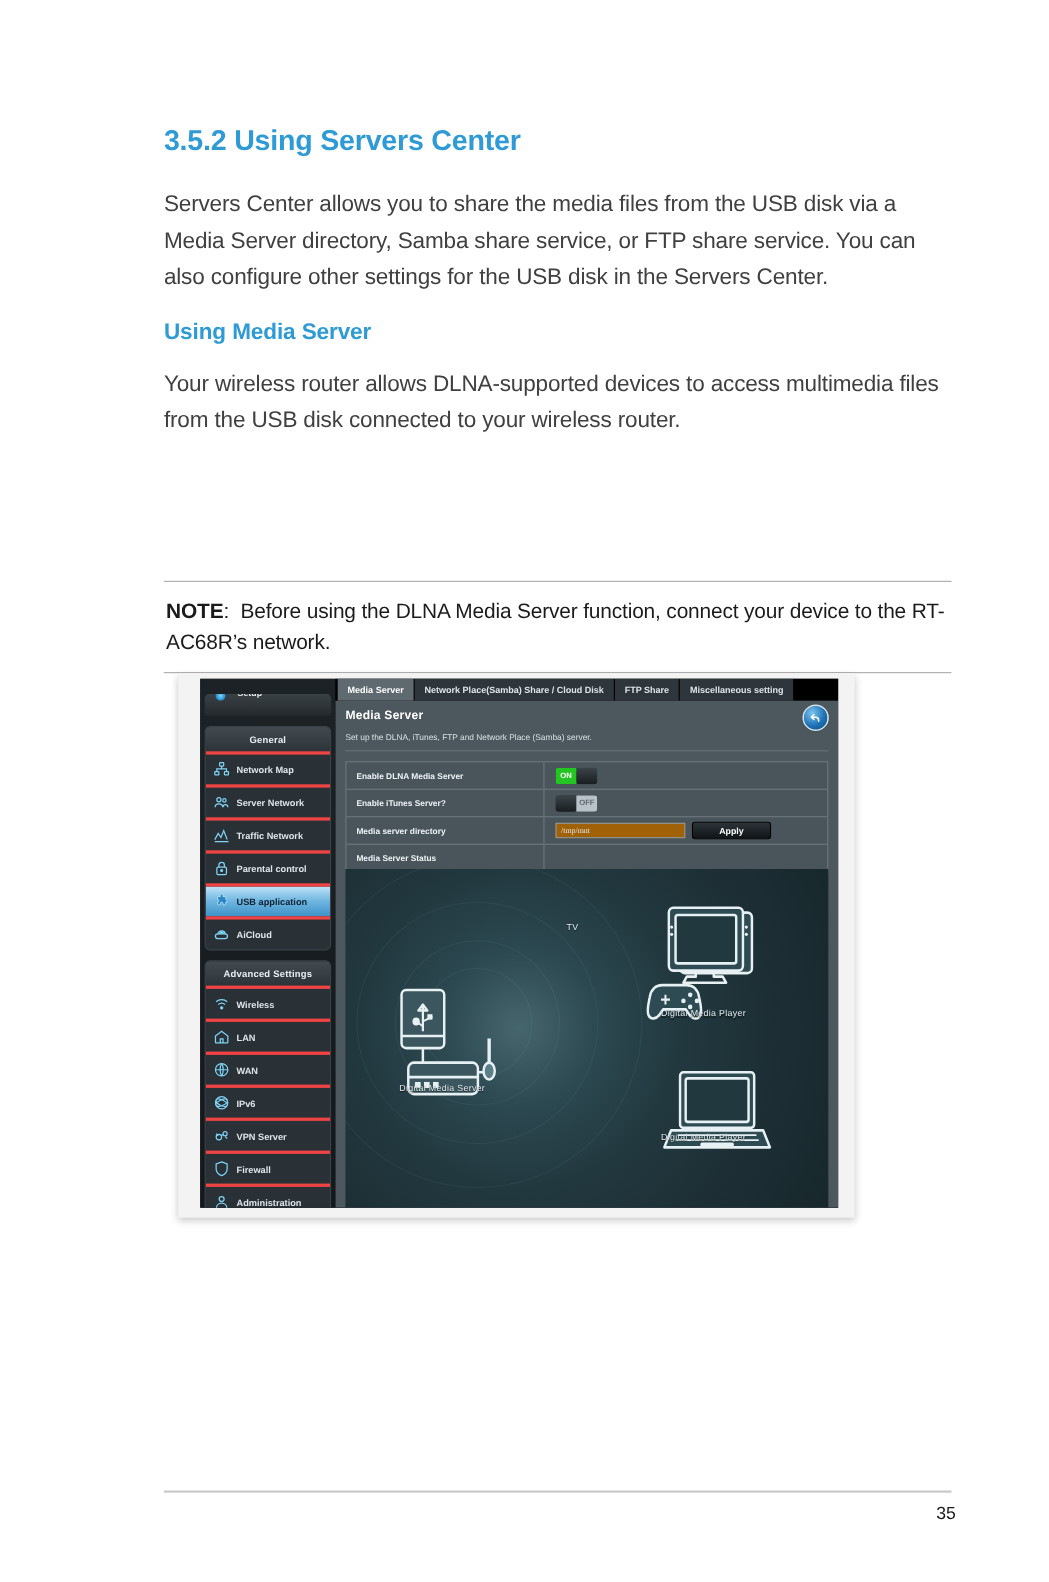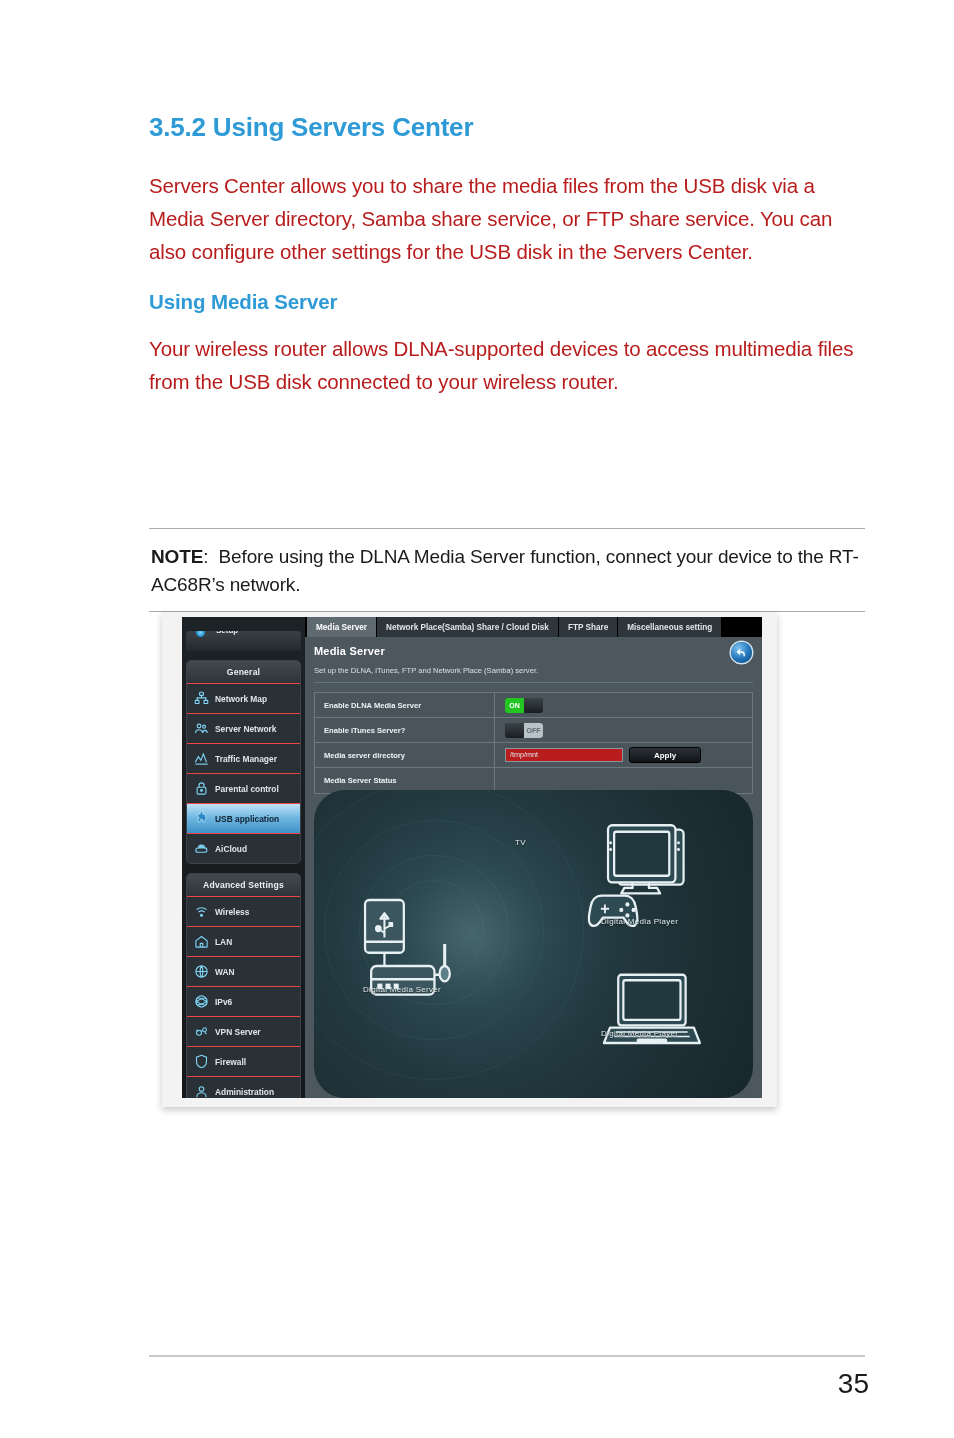--- a/index.html
+++ b/index.html
@@ -15,21 +15,21 @@
   .content{ position:absolute; left:122px; top:112px; width:712px; }
 
   h2.section-title{
     color:#2e9ad6;
     font-size:26px;
     font-weight:bold;
     letter-spacing:-0.2px;
     margin-bottom:26px;
   }
   p.body-text{
-    color:#b91c1c;
+    color:#404040;
     font-size:20.5px;
     line-height:33px;
     letter-spacing:-0.15px;
     margin-bottom:22px;
   }
   h3.sub-title{
     color:#2e9ad6;
     font-size:20.5px;
     font-weight:bold;
     letter-spacing:-0.1px;
@@ -93,21 +93,21 @@
   }
   .group-head{
     text-align:center; color:#e9eff3; font-size:8.6px; font-weight:bold;
     padding:6px 0 6px 0;
     background:linear-gradient(180deg,#424a50 0%,#2d3439 100%);
     letter-spacing:.2px;
   }
   .side-item{
     display:flex; align-items:center; gap:6px;
     height:30px; padding-left:7px;
-    border-top:1px solid #ef4444;
+    border-top:3px solid #ef4444;
     color:#dfe6ea; font-size:8.4px; font-weight:bold;
     position:relative;
   }
   .side-item .ico{
     width:15px; height:15px; flex:none;
     display:flex; align-items:center; justify-content:center;
   }
   .side-item .ico svg{ width:15px; height:15px; display:block; }
   .side-item.active{
     background:linear-gradient(180deg,#bfe2f7 0%,#6fb6e0 48%,#3f92c9 100%);
@@ -197,57 +197,56 @@
     font-size:7px; font-weight:bold; display:flex; align-items:center; justify-content:center;
   }
   .toggle .knob{
     width:19px; height:15px;
     background:linear-gradient(180deg,#3b4449 0%,#191d20 100%);
     border-radius:3px;
   }
 
   .dir-input{
     width:118px; height:14px;
-    background:#b91c1c; border:1px solid #8b979d;
+    background:#a16207; border:1px solid #8b979d;
     color:#dfe7eb; font-size:7.2px;
     padding:0 4px; line-height:14px;
-    font-family:Liberation Sans, sans-serif;
+    font-family:Liberation Serif, serif;
   }
   .apply-btn{
     margin-left:6px; width:72px; height:16px;
     background:linear-gradient(180deg,#2c3338 0%,#101417 100%);
     border-radius:3px; border:1px solid #000;
     color:#fff; font-size:8px; font-weight:bold;
     display:flex; align-items:center; justify-content:center;
   }
 
   
   .diagram{
     position:absolute; left:9px; right:9px; top:153px; bottom:0;
     background:radial-gradient(circle at 36% 47%, #46666e 0%, #2c4850 22%, #22383f 45%, #1d2f35 70%, #17272c 100%);
     overflow:hidden;
-    border-radius:31px;
   }
   .ring{
     position:absolute; border-radius:50%; border:1px solid rgba(160,210,220,.07);
   }
   .diagram svg{ position:absolute; left:0; top:0; width:100%; height:100%; }
   .dlabel{
     position:absolute; color:#e3ecef; font-size:8px; letter-spacing:.3px;
     text-shadow:0 1px 1px rgba(0,0,0,.6);
   }
 
   
   .footer-rule{
     position:absolute; left:122px; top:1355px; width:716px; height:2px;
     background:#c9c9c9;
   }
   .page-num{
     position:absolute; right:112px; top:1368px;
-    color:#1b1b1b; font-size:28px;
+    color:#1b1b1b; font-size:16px;
   }
 </style>
 </head>
 <body>
 
 <div class="page">
 
   <div class="content">
     <h2 class="section-title">3.5.2 Using Servers Center</h2>
     <p class="body-text">Servers Center allows you to share the media files from the USB disk via a Media Server directory, Samba share service, or FTP share service. You can also configure other settings for the USB disk in the Servers Center.</p>
@@ -298,21 +297,21 @@
             <span>Server Network</span>
           </div>
 
           <div class="side-item">
             <span class="ico">
                 <svg viewBox="0 0 24 24" fill="none" stroke="#7fd4f7" stroke-width="1.8">
                   <path d="M2 18L7 9l4 6 4-10 5 13"></path>
                   <path d="M2 21h20"></path>
                 </svg>
               </span>
-            <span>Traffic Manager</span>
+            <span>Traffic Network</span>
           </div>
 
           <div class="side-item">
             <span class="ico">
                 <svg viewBox="0 0 24 24" fill="none" stroke="#7fd4f7" stroke-width="1.8">
                   <rect x="5" y="10" width="14" height="11" rx="2"></rect>
                   <path d="M8 10V7a4 4 0 018 0v3"></path>
                   <circle cx="12" cy="15" r="1.4" fill="#7fd4f7"></circle>
                 </svg>
               </span>

